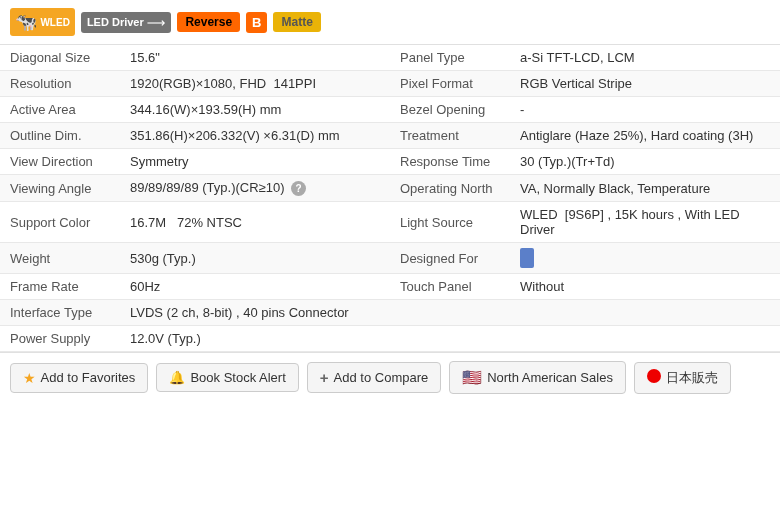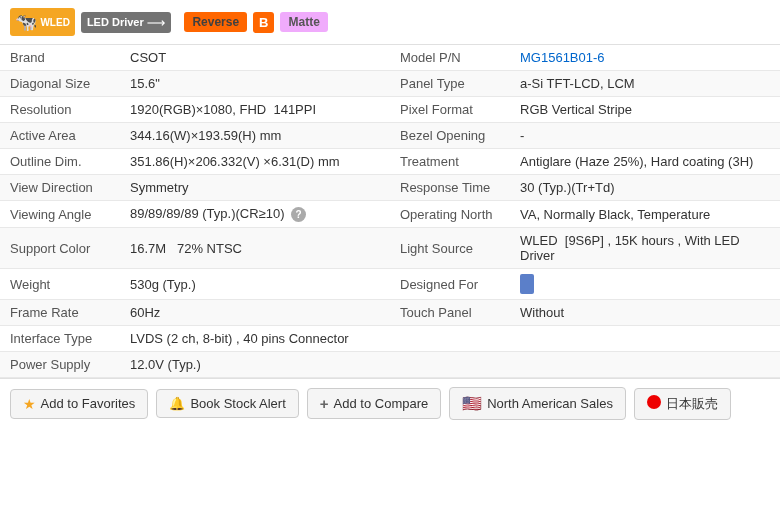--- a/index.html
+++ b/index.html
@@ -26,39 +26,38 @@
       align-items: center;
       justify-content: center;
       padding: 3px 8px;
       border-radius: 3px;
       font-size: 12px;
       font-weight: bold;
     }
 
     .badge-reverse {
       background: #ff6600;
-      color: #404040;
+      color: #000000;
       border-radius: 3px;
       padding: 3px 8px;
       font-size: 12px;
       font-weight: bold;
-      margin-left: 7px;
     }
 
     .badge-b {
       background: #ff6600;
       color: #fff;
       border-radius: 3px;
       padding: 3px 6px;
       font-size: 13px;
       font-weight: bold;
     }
 
     .badge-matte {
-      background: #f0abfc;
+      background: #eab308;
       color: #555;
       border-radius: 3px;
       padding: 3px 8px;
       font-size: 12px;
     }
 
     .specs-table {
       width: 100%;
       border-collapse: collapse;
     }
@@ -206,26 +205,20 @@
     <span>B</span>
   </div>
   <div class="badge badge-matte">
     <span>Matte</span>
   </div>
 </div>
 
 <table class="specs-table">
 
   <tbody>
-      <tr>
-    <td class="label-col">Brand</td>
-    <td class="value-col">CSOT</td>
-    <td class="label-col2">Model P/N</td>
-    <td class="value-col2"><a href="#" class="link-blue">MG1561B01-6</a></td>
-  </tr>
 
   <tr>
     <td class="label-col">Diagonal Size</td>
     <td class="value-col">15.6"</td>
     <td class="label-col2">Panel Type</td>
     <td class="value-col2">a-Si TFT-LCD, LCM</td>
   </tr>
 
   <tr>
     <td class="label-col">Resolution</td>

